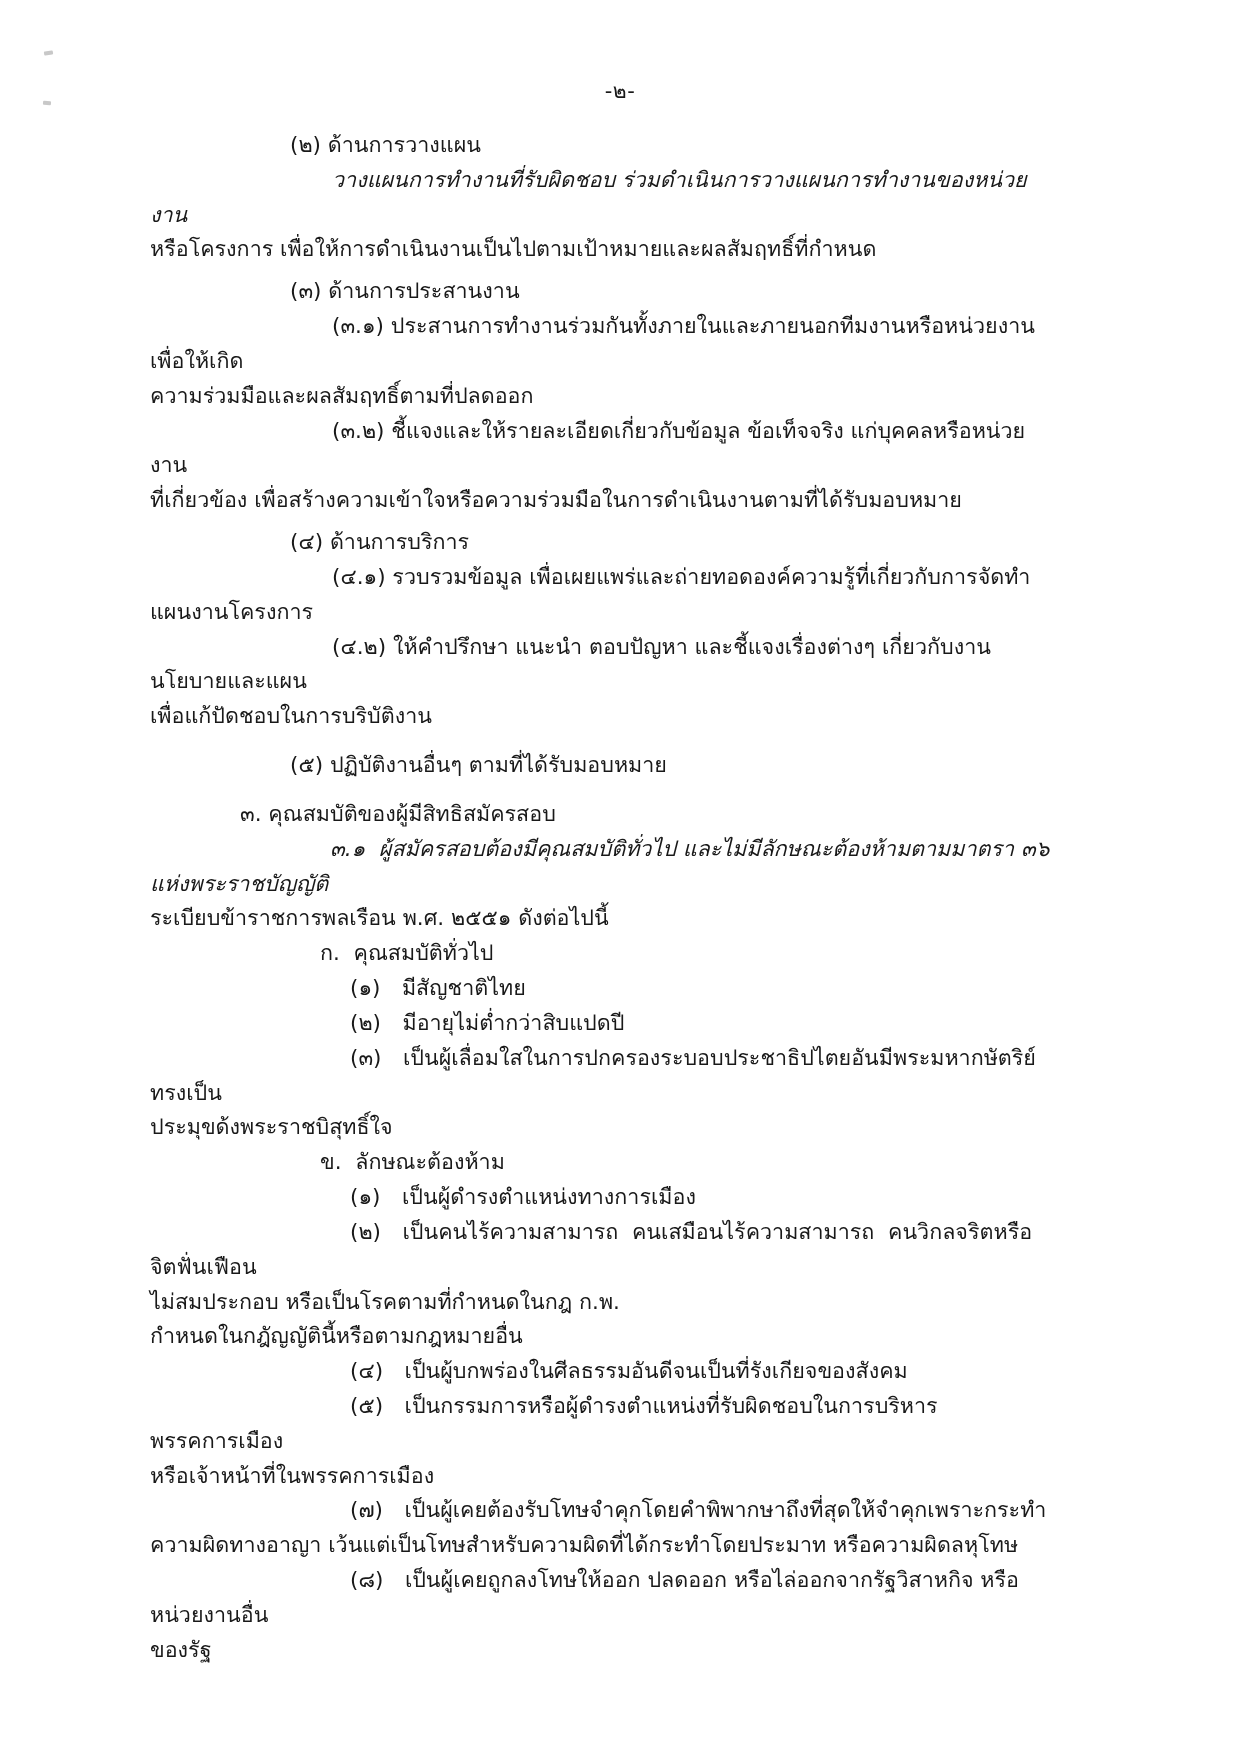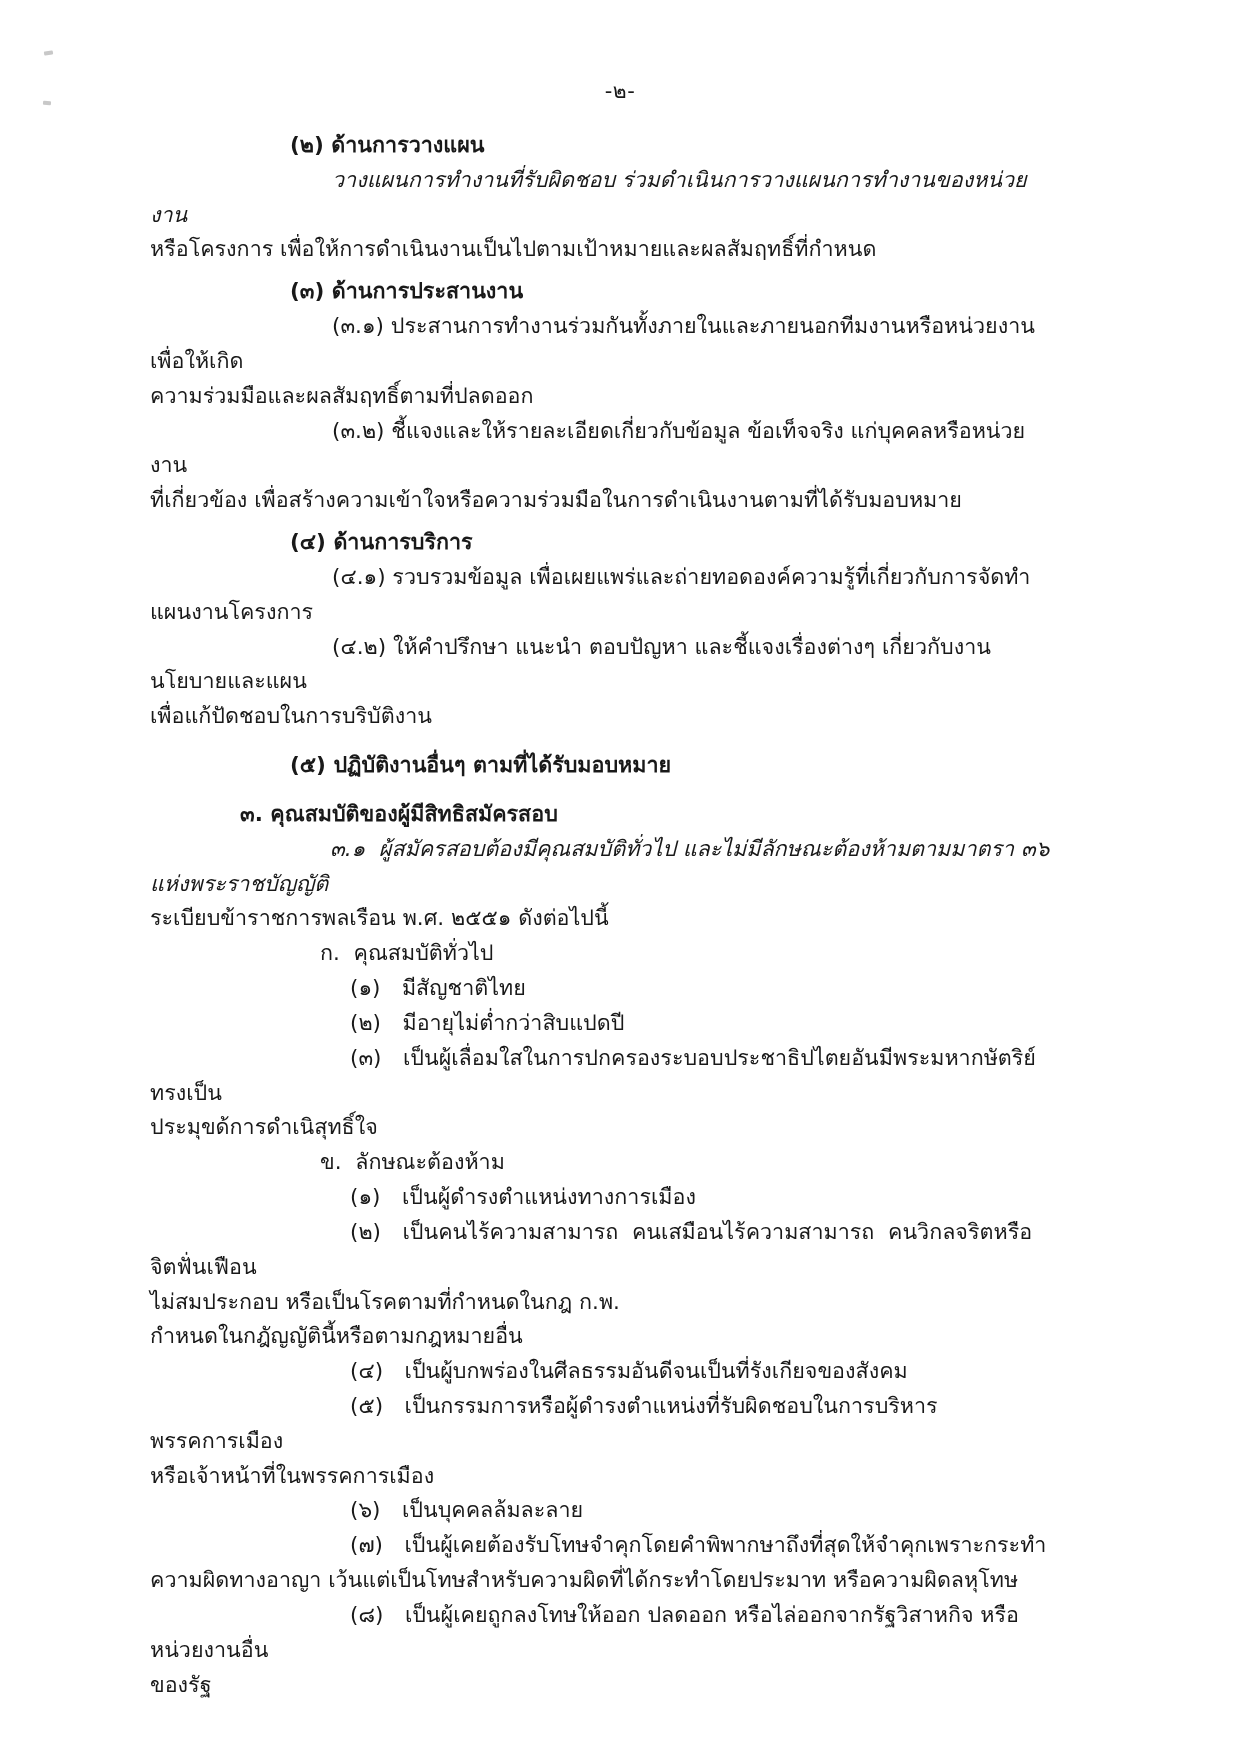--- a/index.html
+++ b/index.html
@@ -49,21 +49,21 @@
 
   
   .ln {
     font-size: 21.5px;
     line-height: 1.62;
     white-space: pre-wrap;
     word-break: break-word;
     margin: 0;
   }
 
-  .bold { font-weight: 700; }
+  .bold { font-weight: 400; }
 
   
   .i-none   { text-indent: 0; }
   .i-head   { text-indent: 140px; }    
   .i-para   { text-indent: 182px; font-style: italic; }    
   .i-sub    { text-indent: 182px; }    
   .i-letter { text-indent: 170px; }    
   .i-item   { text-indent: 200px; }    
   .i-sec    { text-indent: 90px; }     
   .i-secsub { text-indent: 180px; font-style: italic; }    
@@ -110,33 +110,32 @@
 
     <p class="ln i-sec bold">๓. คุณสมบัติของผู้มีสิทธิสมัครสอบ</p>
     <p class="ln i-secsub">๓.๑  ผู้สมัครสอบต้องมีคุณสมบัติทั่วไป และไม่มีลักษณะต้องห้ามตามมาตรา ๓๖ แห่งพระราชบัญญัติ</p>
     <p class="ln i-none">ระเบียบข้าราชการพลเรือน พ.ศ. ๒๕๕๑ ดังต่อไปนี้</p>
 
     <p class="ln i-letter">ก.  คุณสมบัติทั่วไป</p>
     <div>
         <p class="ln i-item"><span>(๑) </span><span>มีสัญชาติไทย</span></p>
         <p class="ln i-item"><span>(๒) </span><span>มีอายุไม่ต่ำกว่าสิบแปดปี</span></p>
         <p class="ln i-item"><span>(๓) </span><span>เป็นผู้เลื่อมใสในการปกครองระบอบประชาธิปไตยอันมีพระมหากษัตริย์ทรงเป็น</span></p>
-        <p class="ln i-none">ประมุขด้การดำเนิสุทธิ์ใจ</p>
+        <p class="ln i-none">ประมุขด้งพระราชบิสุทธิ์ใจ</p>
       </div>
 
     <p class="ln i-letter">ข.  ลักษณะต้องห้าม</p>
     <div>
         <p class="ln i-item"><span>(๑) </span><span>เป็นผู้ดำรงตำแหน่งทางการเมือง</span></p>
         <p class="ln i-item"><span>(๒) </span><span>เป็นคนไร้ความสามารถ  คนเสมือนไร้ความสามารถ  คนวิกลจริตหรือจิตฟั่นเฟือน</span></p>
         <p class="ln i-none">ไม่สมประกอบ หรือเป็นโรคตามที่กำหนดในกฎ ก.พ.</p>
         <p class="ln i-none">กำหนดในกฎัญญัตินี้หรือตามกฎหมายอื่น</p>
         <p class="ln i-item"><span>(๔) </span><span>เป็นผู้บกพร่องในศีลธรรมอันดีจนเป็นที่รังเกียจของสังคม</span></p>
         <p class="ln i-item"><span>(๕) </span><span>เป็นกรรมการหรือผู้ดำรงตำแหน่งที่รับผิดชอบในการบริหารพรรคการเมือง</span></p>
         <p class="ln i-none">หรือเจ้าหน้าที่ในพรรคการเมือง</p>
-        <p class="ln i-item"><span>(๖) </span><span>เป็นบุคคลล้มละลาย</span></p>
         <p class="ln i-item"><span>(๗) </span><span>เป็นผู้เคยต้องรับโทษจำคุกโดยคำพิพากษาถึงที่สุดให้จำคุกเพราะกระทำ</span></p>
         <p class="ln i-none">ความผิดทางอาญา เว้นแต่เป็นโทษสำหรับความผิดที่ได้กระทำโดยประมาท หรือความผิดลหุโทษ</p>
         <p class="ln i-item"><span>(๘) </span><span>เป็นผู้เคยถูกลงโทษให้ออก ปลดออก หรือไล่ออกจากรัฐวิสาหกิจ หรือหน่วยงานอื่น</span></p>
         <p class="ln i-none">ของรัฐ</p>
       </div>
 
   </div>
 </div>
 
 </body></html>

